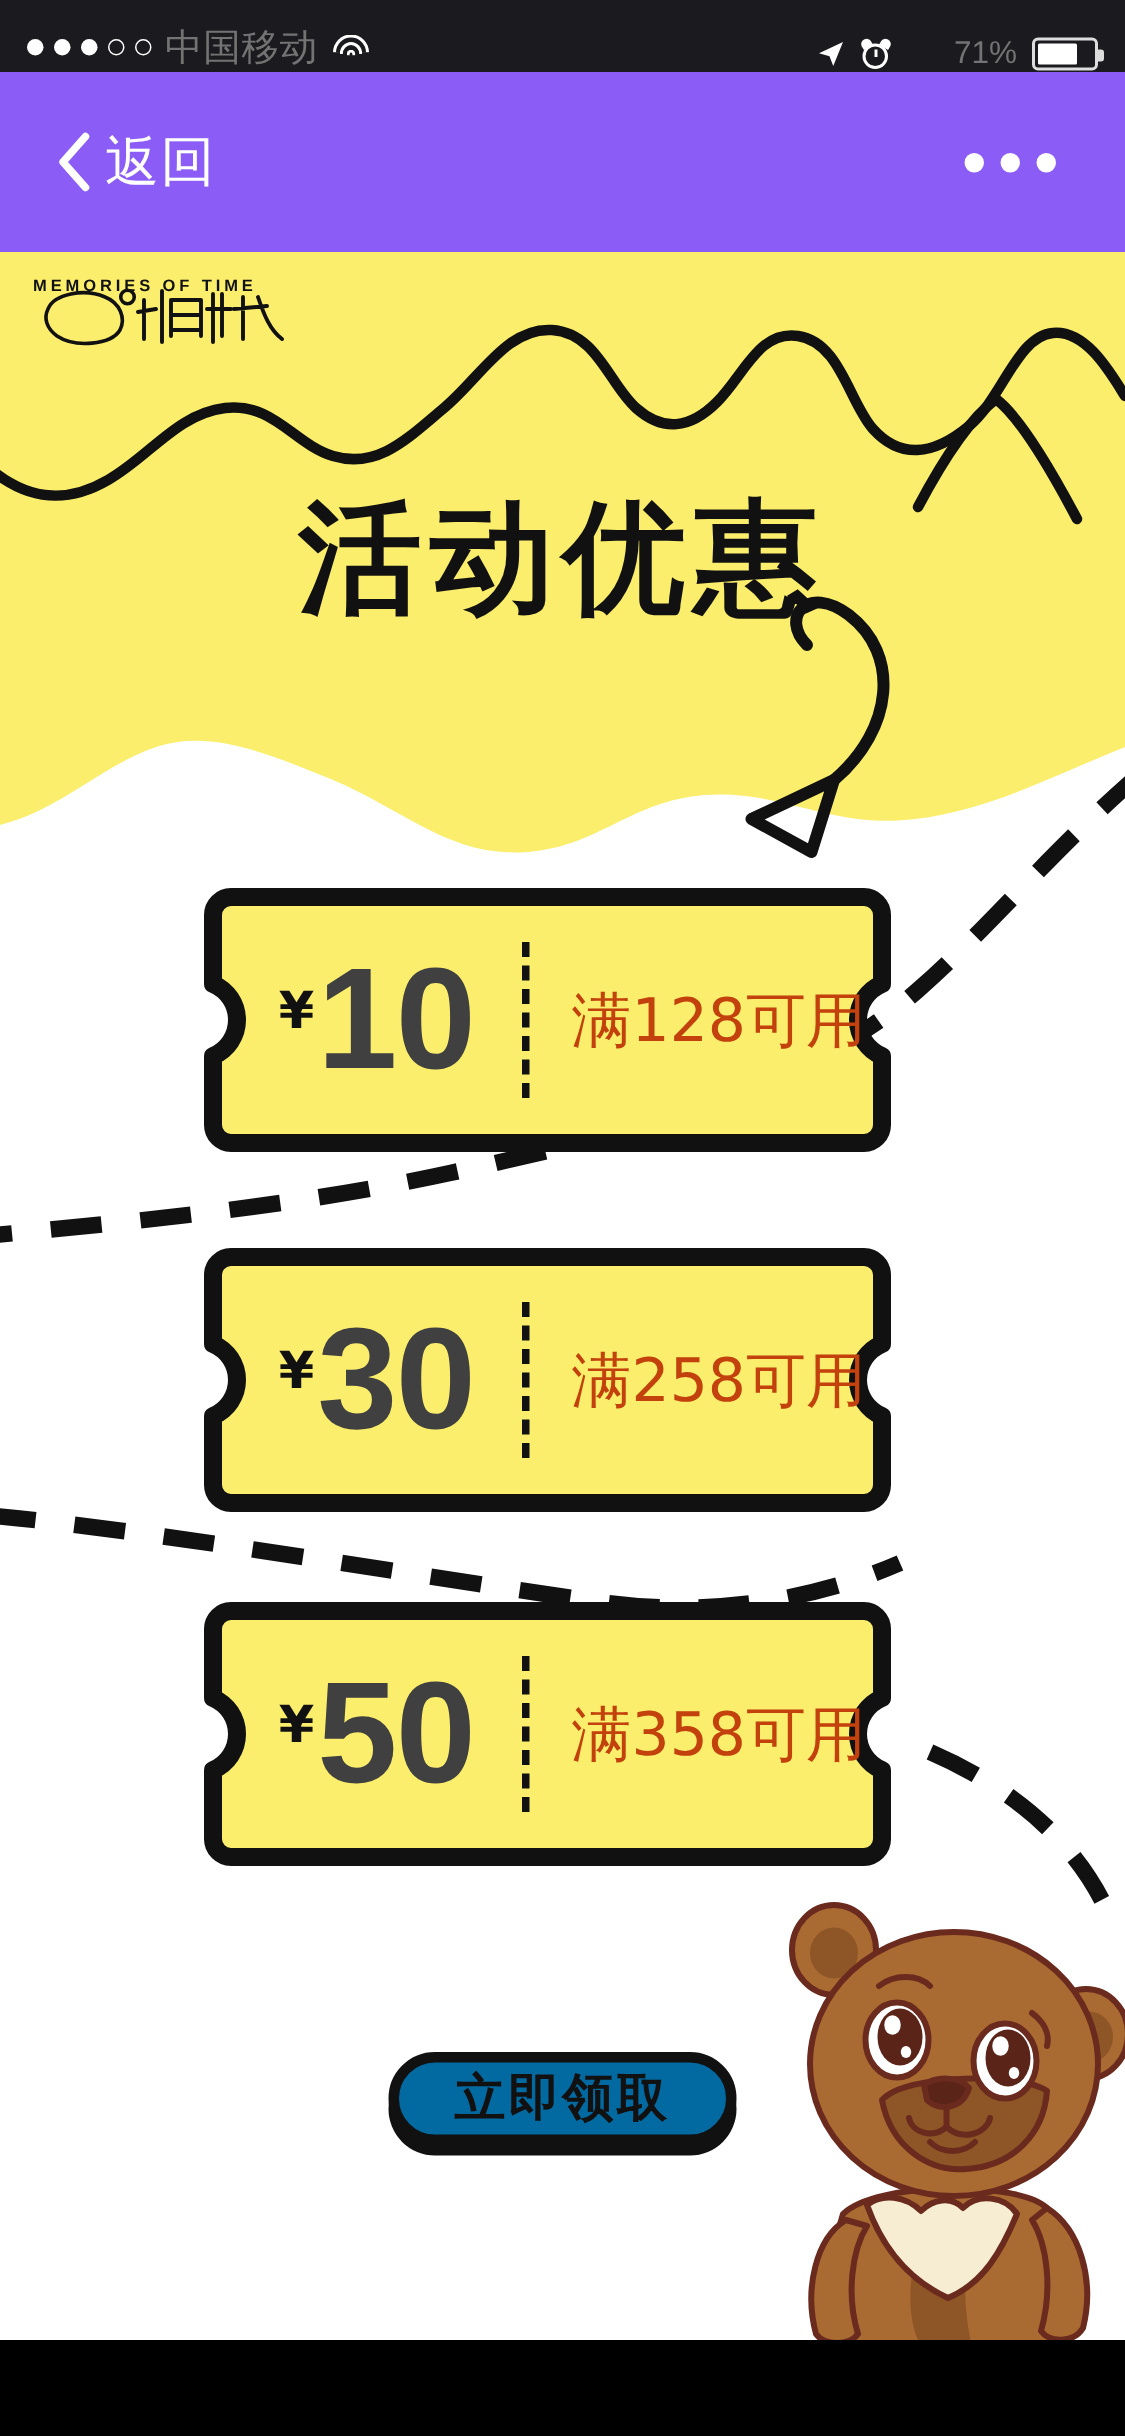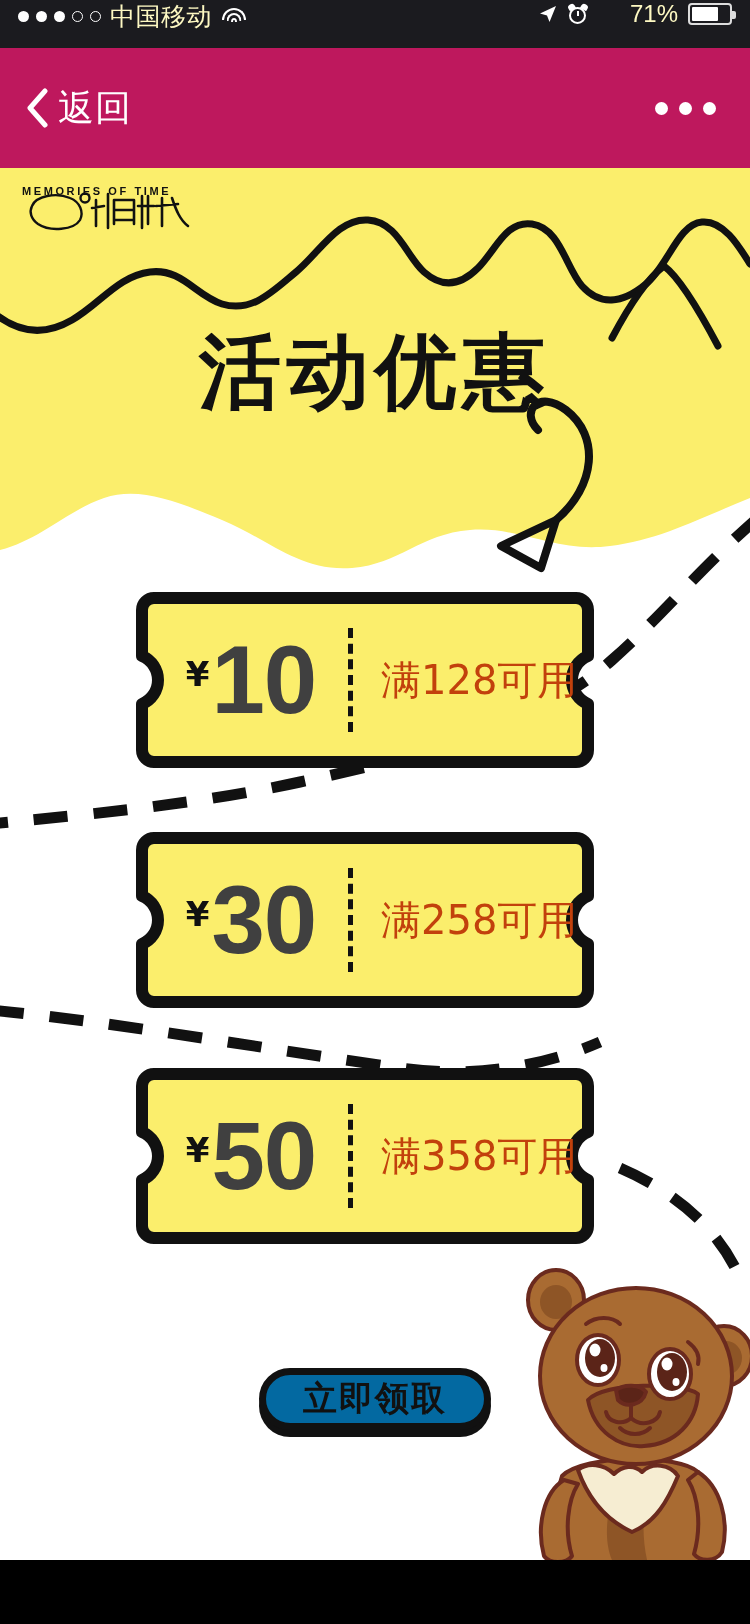--- a/index.html
+++ b/index.html
@@ -7,21 +7,21 @@
   body {
     width:750px; height:1624px;
     font-family:"Liberation Sans","DejaVu Sans",sans-serif;
     overflow:hidden; position:relative;
   }
   .phone { position:relative; width:750px; height:1624px; background:#000; overflow:hidden; }
 
   
   .statusbar{
     position:absolute; left:0; top:0; width:750px; height:48px;
-    background:#1b1b1f; color:#fef9c3; display:flex; align-items:flex-start;
+    background:#1b1b1f; color:#737373; display:flex; align-items:flex-end;
     padding:0 18px; font-size:26px;
   }
   .sb-left{ display:flex; align-items:center; gap:9px; }
   .dots{ display:flex; gap:7px; align-items:center; }
   .dot{ width:11px; height:11px; border-radius:50%; background:#fff; }
   .dot.hollow{ background:transparent; border:1.8px solid #fff; }
   .carrier{ font-size:25px; letter-spacing:.5px; }
   .wifi{ width:26px; height:20px; position:relative; display:inline-block; }
   .wifi i{ position:absolute; border:2.4px solid #fff; border-bottom:none;
     border-radius:50% 50% 0 0 / 100% 100% 0 0; left:50%; transform:translateX(-50%); }
@@ -31,31 +31,31 @@
   .sb-center{ position:absolute; left:0; right:0; text-align:center; font-size:26px; pointer-events:none; }
   .sb-right{ margin-left:auto; display:flex; align-items:center; gap:10px; position:relative; z-index:2; }
   .loc-arrow{ width:20px; height:20px; }
   .alarm{ width:20px; height:20px; position:relative; }
   .alarm .face{ position:absolute; left:1px; top:3px; width:17px; height:17px;
     border:2.4px solid #fff; border-radius:50%; }
   .alarm .ear{ position:absolute; top:0px; width:7px; height:6px; background:#fff;
      border-radius:50% 50% 0 0; transform:rotate(-30deg); }
   .alarm .ear.l{ left:0px; } .alarm .ear.r{ right:0px; transform:rotate(30deg); }
   .alarm .hand{ position:absolute; left:9px; top:7px; width:2px; height:5px; background:#fff; }
-  .batt-text{ font-size:24px;margin-left:32px; }
+  .batt-text{ font-size:21px;margin-left:32px; }
   .batt{ width:44px; height:22px; border:2px solid rgba(255,255,255,.85); border-radius:4px;
      position:relative; padding:2px; }
   .batt .fill{ height:100%; width:71%; background:#fff; border-radius:1px; }
   .batt:after{ content:""; position:absolute; right:-6px; top:6px; width:4px; height:8px;
      background:rgba(255,255,255,.85); border-radius:0 2px 2px 0; }
 
   
   .navbar{
     position:absolute; left:0; top:48px; width:750px; height:120px;
-    background:#be185d; display:flex; align-items:center; padding:0 24px;
+    background:#8b5cf6; display:flex; align-items:center; padding:0 36px;
   }
   .back{ display:flex; align-items:center; gap:8px; color:#fff; cursor:pointer; }
   .chev{ width:26px; height:40px; }
   .back-label{ font-size:36px; color:#fff; letter-spacing:1px; }
   .more{ margin-left:auto; display:flex; gap:11px; align-items:center; cursor:pointer; padding:10px; }
   .more span{ width:13px; height:13px; border-radius:50%; background:#fff; display:block; }
 
   
   .page{
     position:absolute; left:0; top:168px; width:750px; height:1392px;

